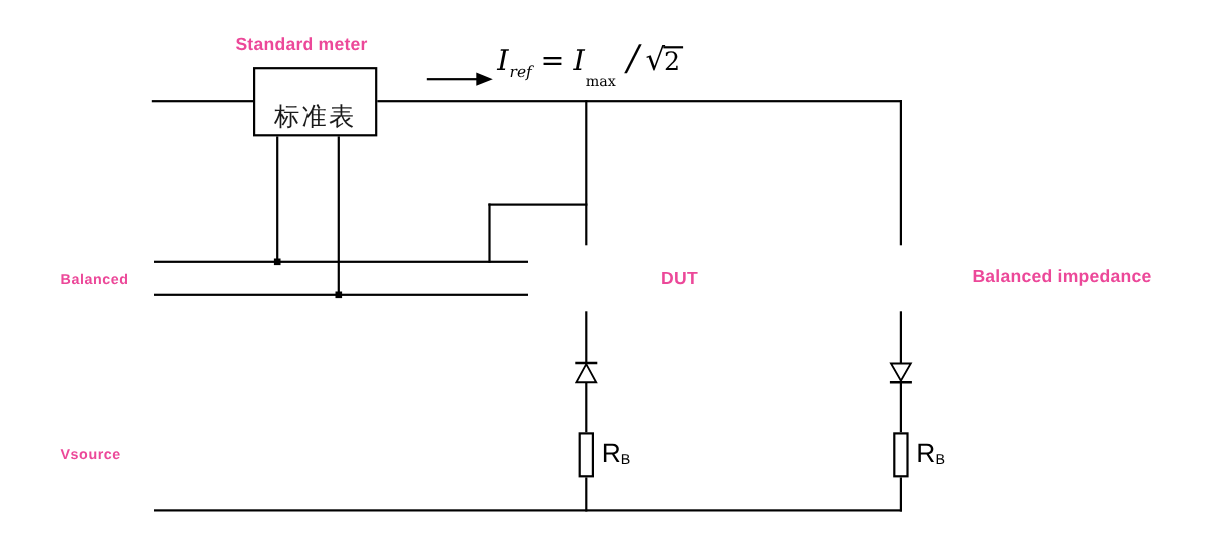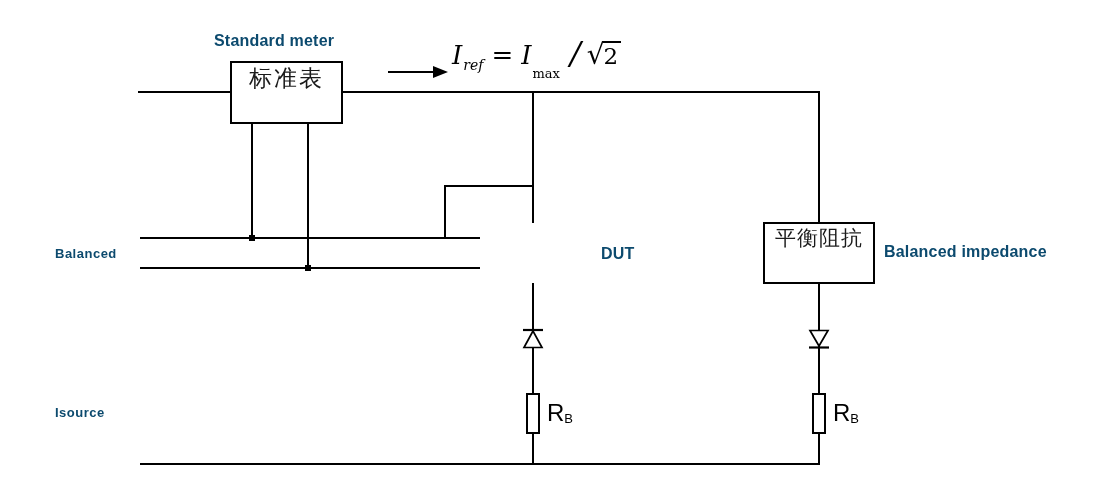--- a/index.html
+++ b/index.html
@@ -8,27 +8,27 @@
     width:1108px;height:502px;
     background:#ffffff;
     font-family:"Liberation Sans",sans-serif;
     color:#000;
     overflow:hidden;
   }
   .wire{position:absolute;background:#000;}
   .dot{position:absolute;width:6px;height:6px;background:#000;}
   .box{
     position:absolute;background:#fff;border:2px solid #000;
-    display:flex;align-items:flex-start;justify-content:center;
+    display:flex;align-items:flex-end;justify-content:center;
   }
   .zh{
     font-family:"DejaVu Sans",sans-serif;
     font-weight:400;color:#1a1a1a;letter-spacing:2px;
   }
-  .lbl{position:absolute;font-weight:bold;color:#0c4a6e;white-space:nowrap;}
+  .lbl{position:absolute;font-weight:bold;color:#ec4899;white-space:nowrap;}
   .lbl-sm{font-size:13px;letter-spacing:0.5px;}
   .lbl-md{font-size:16px;letter-spacing:0.2px;}
   .res{position:absolute;width:10px;height:37px;background:#fff;border:2px solid #000;}
   .rlbl{position:absolute;font-size:24px;font-family:"Liberation Sans",sans-serif;color:#000;}
   .rlbl .sub{font-size:13px;vertical-align:-2px;}
   .diode{position:absolute;}
   .arrow-shaft{position:absolute;background:#000;}
   .arrow-head{
     position:absolute;width:0;height:0;
     border-top:6px solid transparent;border-bottom:6px solid transparent;
@@ -76,23 +76,20 @@
   <div class="wire" style="left:140px;top:463px;width:680px;height:2px;"></div>
 
   <div class="dot" style="left:249px;top:235px;"></div>
   <div class="dot" style="left:305px;top:265px;"></div>
 
   <div class="box" style="left:230px;top:61px;width:109px;height:59px;">
     <span class="zh" style="font-size:23px;">标准表</span>
   </div>
 
 
-  <div class="box" style="left:763px;top:222px;width:108px;height:58px;">
-    <span class="zh" style="font-size:21px;letter-spacing:1px;">平衡阻抗</span>
-  </div>
 
   <div class="res" style="left:526px;top:393px;"></div>
   <div class="res" style="left:812px;top:393px;"></div>
 
   <div class="rlbl" style="left:547px;top:399px;">
     <span>R</span><span class="sub">B</span>
   </div>
   <div class="rlbl" style="left:833px;top:399px;">
     <span>R</span><span class="sub">B</span>
   </div>
@@ -122,15 +119,15 @@
   </div>
 
   <div class="lbl lbl-md" style="left:214px;top:32px;">Standard meter</div>
 
   <div class="lbl lbl-md" style="left:601px;top:245px;">DUT</div>
 
   <div class="lbl lbl-md" style="left:884px;top:243px;text-align:center;">Balanced impedance</div>
 
   <div class="lbl lbl-sm" style="left:55px;top:246px;">Balanced</div>
 
-  <div class="lbl lbl-sm" style="left:55px;top:405px;">Isource</div>
+  <div class="lbl lbl-sm" style="left:55px;top:405px;">Vsource</div>
 
 </div>
 
 </body></html>

